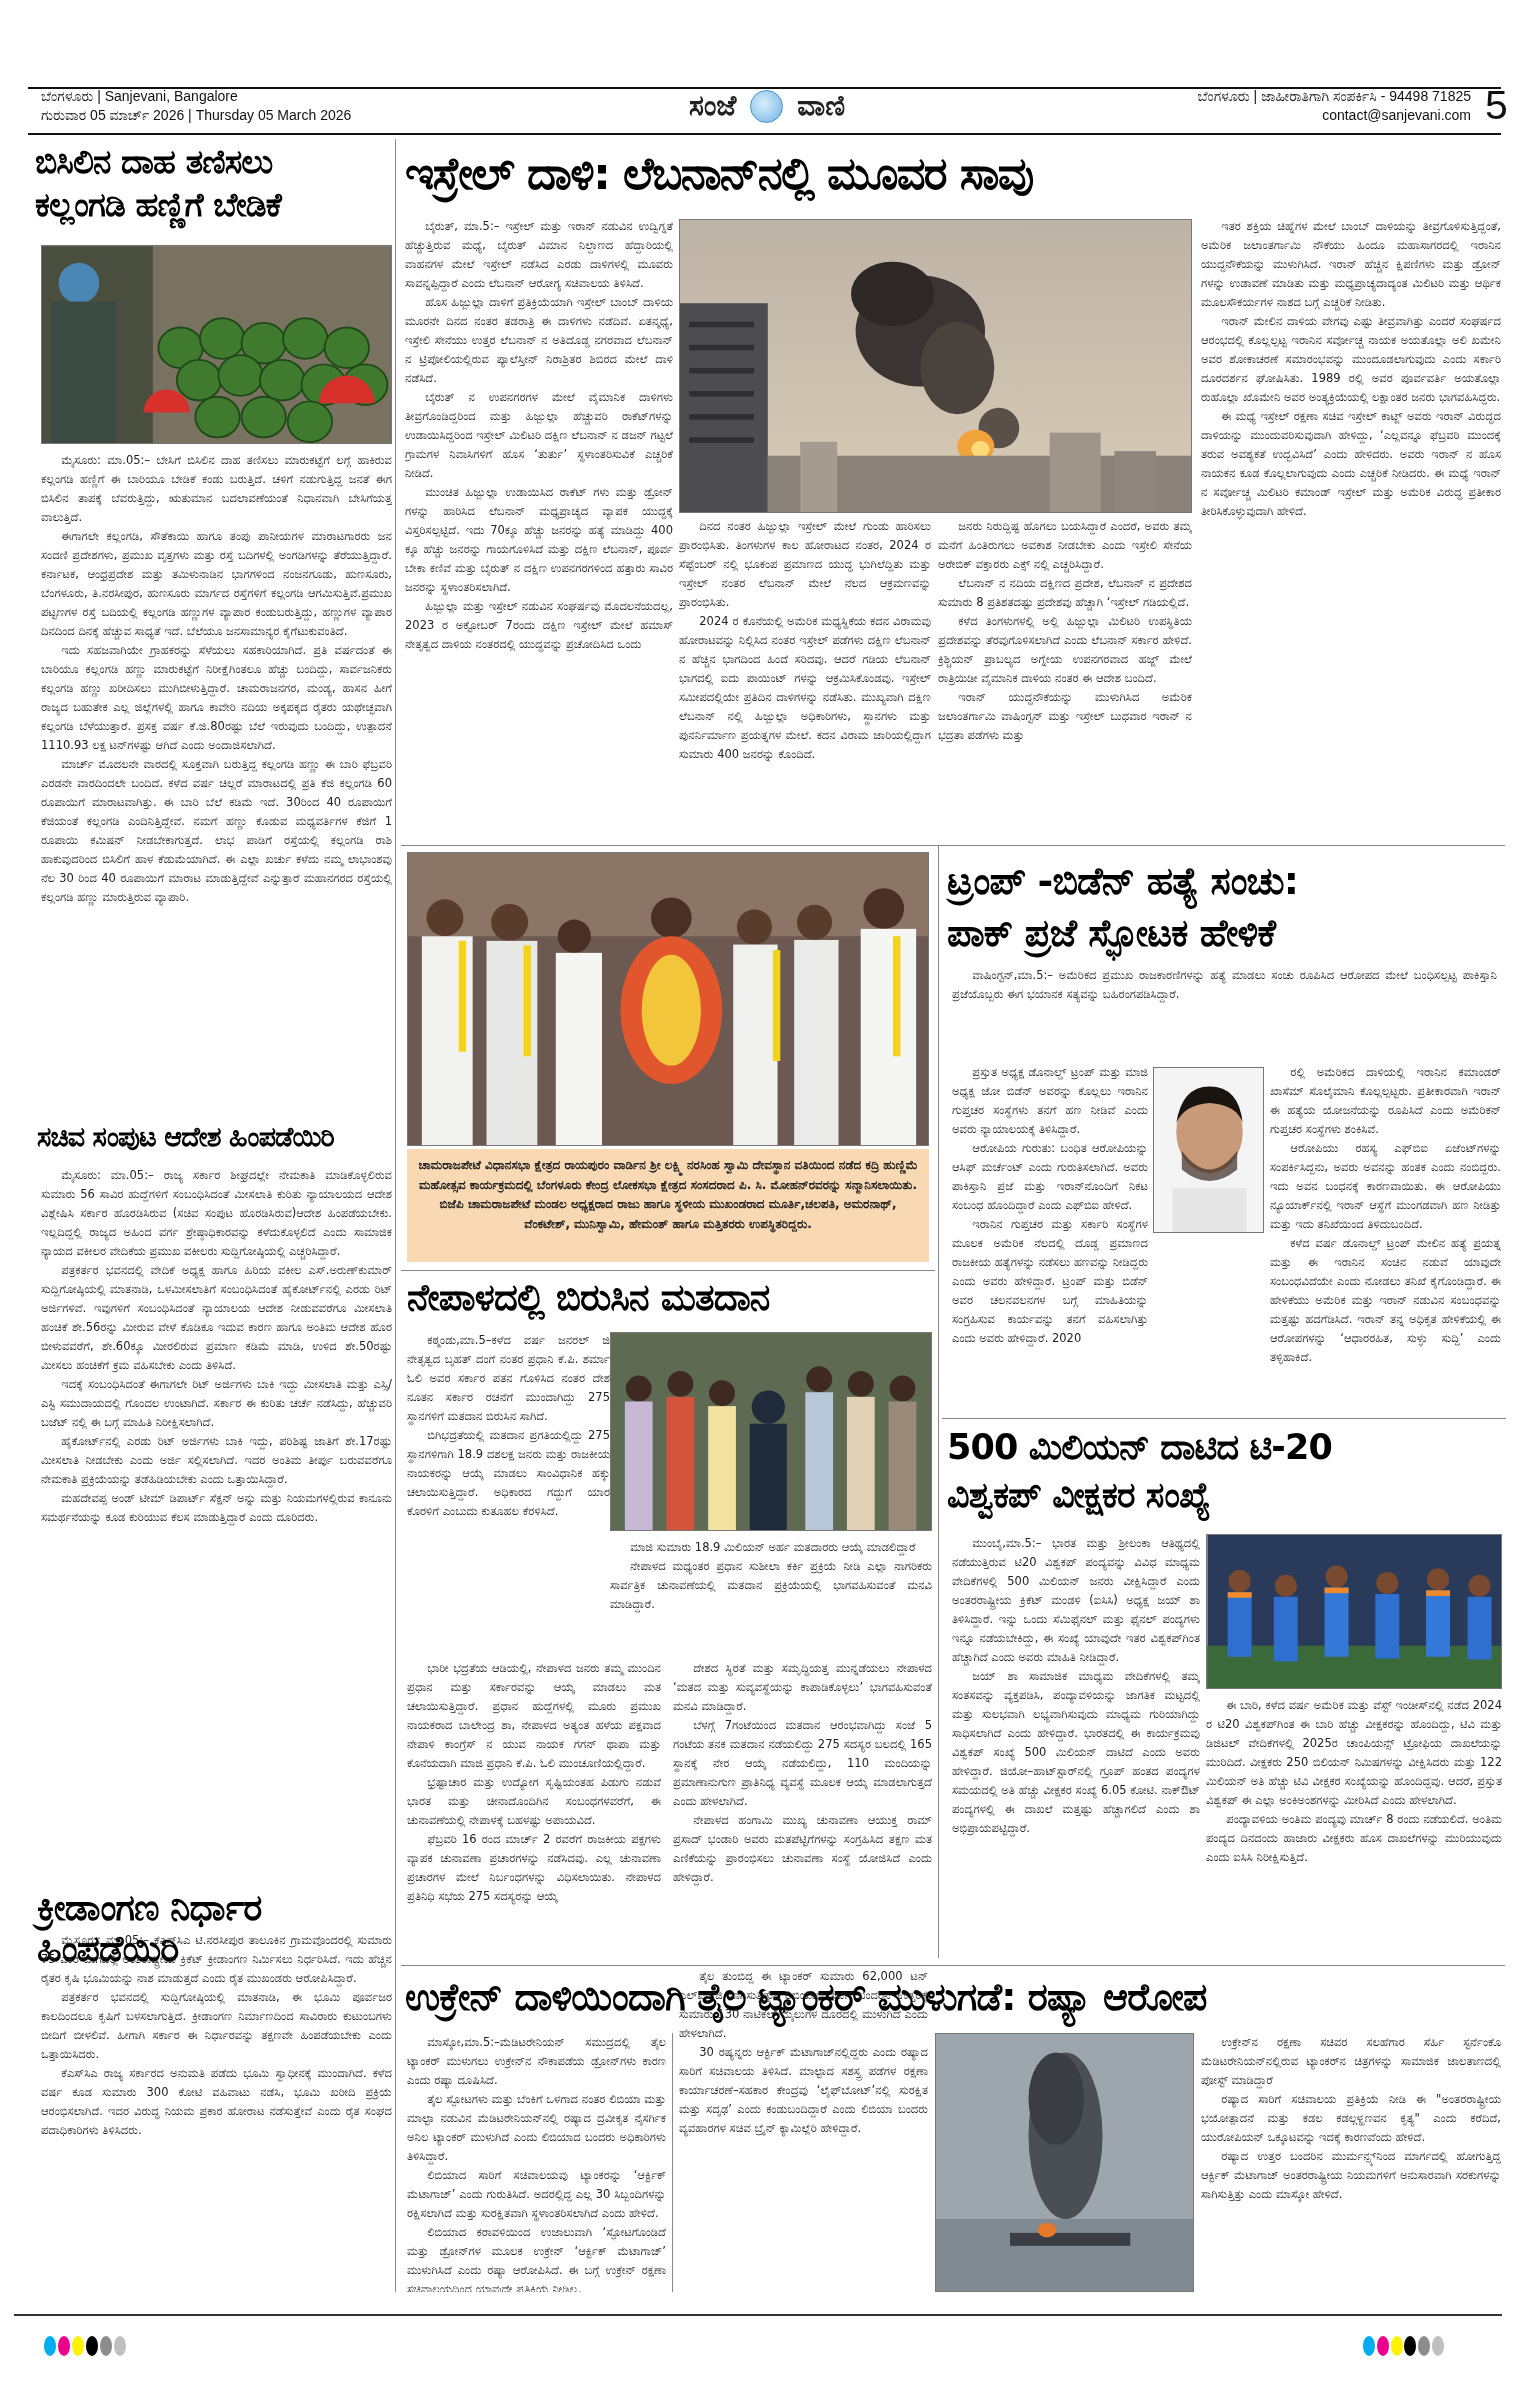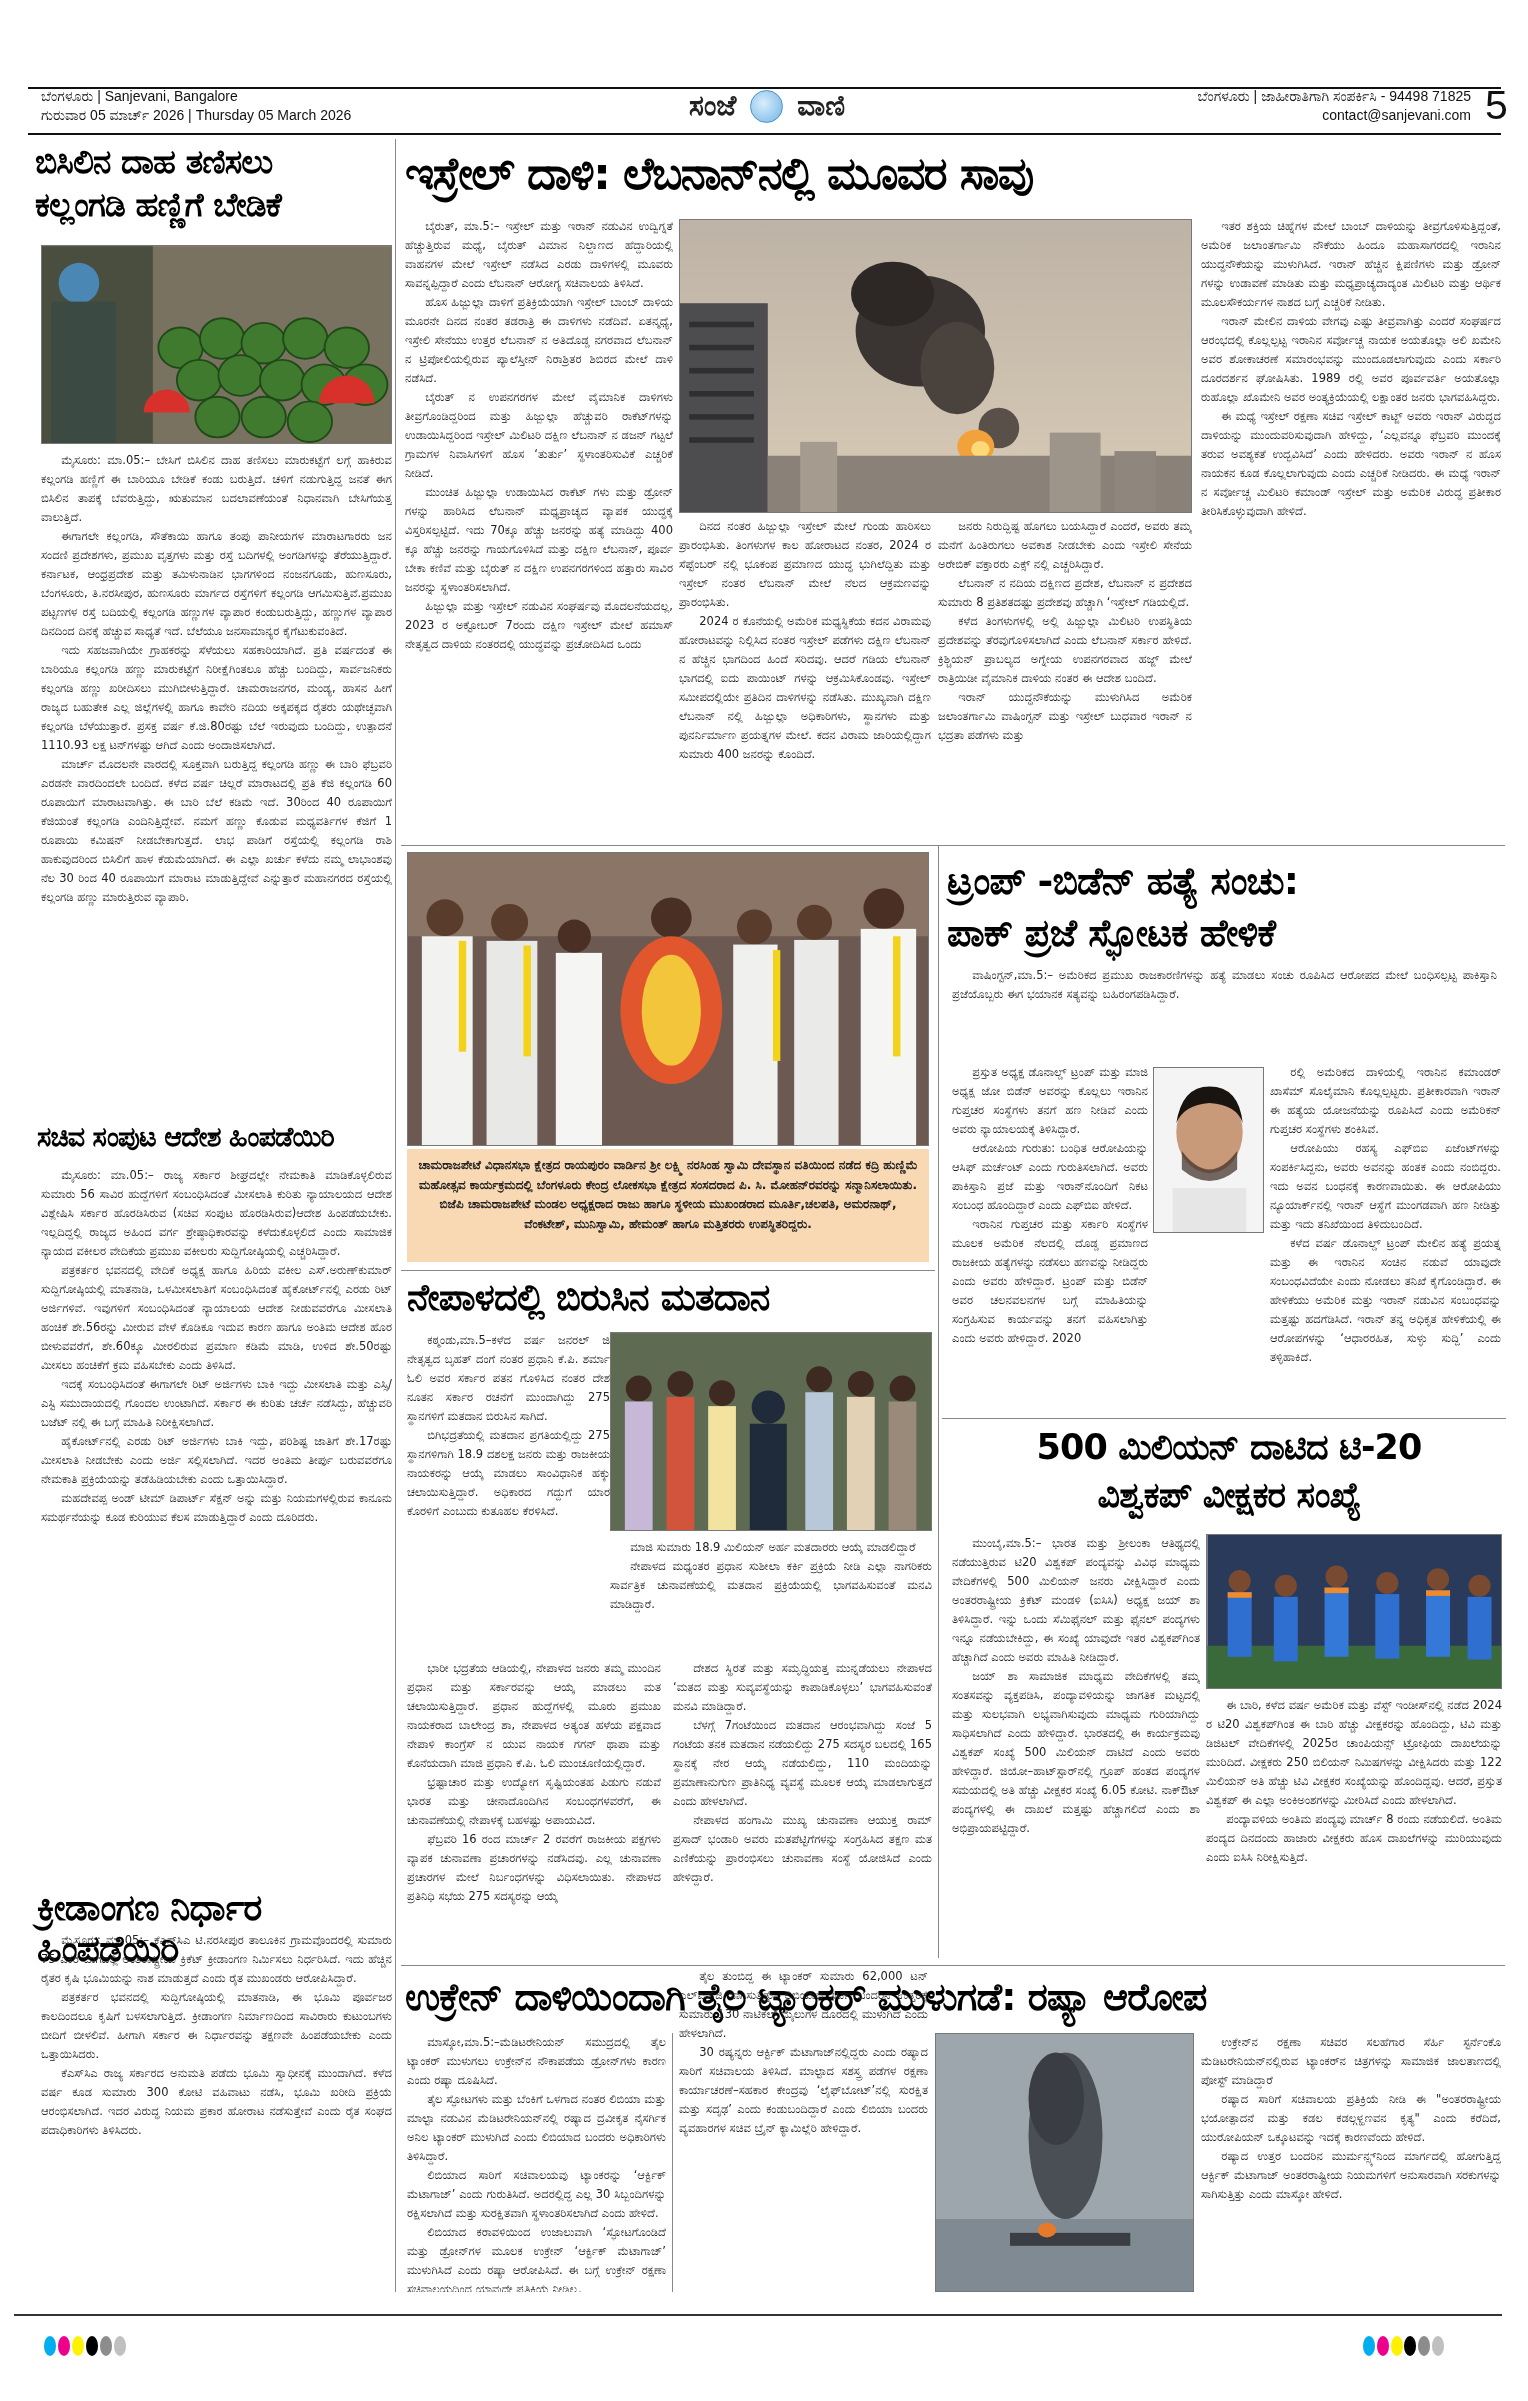--- a/index.html
+++ b/index.html
@@ -253,21 +253,21 @@
     <rect x="20" y="130" width="80" height="50" fill="#e6e6e6"></rect>
   </svg>
 </div>
 <div class="body-txt" style="left:1270px; top:1063px; width:231px; height:351px;">
   <p>ರಲ್ಲಿ ಅಮೆರಿಕದ ದಾಳಿಯಲ್ಲಿ ಇರಾನಿನ ಕಮಾಂಡರ್ ಖಾಸೆಮ್ ಸೊಲೈಮಾನಿ ಕೊಲ್ಲಲ್ಪಟ್ಟರು. ಪ್ರತೀಕಾರವಾಗಿ ಇರಾನ್ ಈ ಹತ್ಯೆಯ ಯೋಜನೆಯನ್ನು ರೂಪಿಸಿದೆ ಎಂದು ಅಮೆರಿಕನ್ ಗುಪ್ತಚರ ಸಂಸ್ಥೆಗಳು ಶಂಕಿಸಿವೆ.</p>
   <p>ಆರೋಪಿಯು ರಹಸ್ಯ ಎಫ್‌ಬಿಐ ಏಜೆಂಟ್‌ಗಳನ್ನು ಸಂಪರ್ಕಿಸಿದ್ದನು, ಅವರು ಅವನನ್ನು ಹಂತಕ ಎಂದು ನಂಬಿದ್ದರು. ಇದು ಅವನ ಬಂಧನಕ್ಕೆ ಕಾರಣವಾಯಿತು. ಈ ಆರೋಪಿಯು ನ್ಯೂಯಾರ್ಕ್‌ನಲ್ಲಿ ಇರಾನ್ ಆಸ್ಥೆಗೆ ಮುಂಗಡವಾಗಿ ಹಣ ನೀಡಿತ್ತು ಮತ್ತು ಇದು ತನಿಖೆಯಿಂದ ತಿಳಿದುಬಂದಿದೆ.</p>
   <p>ಕಳೆದ ವರ್ಷ ಡೊನಾಲ್ಡ್ ಟ್ರಂಪ್ ಮೇಲಿನ ಹತ್ಯೆ ಪ್ರಯತ್ನ ಮತ್ತು ಈ ಇರಾನಿನ ಸಂಚಿನ ನಡುವೆ ಯಾವುದೇ ಸಂಬಂಧವಿದೆಯೇ ಎಂದು ನೋಡಲು ತನಿಖೆ ಕೈಗೊಂಡಿದ್ದಾರೆ. ಈ ಹೇಳಿಕೆಯು ಅಮೆರಿಕ ಮತ್ತು ಇರಾನ್ ನಡುವಿನ ಸಂಬಂಧವನ್ನು ಮತ್ತಷ್ಟು ಹದಗೆಡಿಸಿದೆ. ಇರಾನ್ ತನ್ನ ಅಧಿಕೃತ ಹೇಳಿಕೆಯಲ್ಲಿ ಈ ಆರೋಪಗಳನ್ನು ‘ಆಧಾರರಹಿತ, ಸುಳ್ಳು ಸುದ್ದಿ’ ಎಂದು ತಳ್ಳಿಹಾಕಿದೆ.</p>
 </div>
 <div class="hthin" style="left:942px; top:1418px; width:564px;"></div>
 
-<div class="head" style="left:947px; top:1423px; width:564px; font-size:35px; line-height:48px; text-align:center;">
+<div class="head" style="left:947px; top:1423px; width:564px; font-size:35px; line-height:48px; text-align:left;">
   <div>500 ಮಿಲಿಯನ್ ದಾಟಿದ ಟಿ-20</div>
   <div>ವಿಶ್ವಕಪ್ ವೀಕ್ಷಕರ ಸಂಖ್ಯೆ</div>
 </div>
 <div class="body-txt" style="left:952px; top:1534px; width:248px; height:420px;">
   <p>ಮುಂಬೈ,ಮಾ.5:– ಭಾರತ ಮತ್ತು ಶ್ರೀಲಂಕಾ ಆತಿಥ್ಯದಲ್ಲಿ ನಡೆಯುತ್ತಿರುವ ಟಿ20 ವಿಶ್ವಕಪ್ ಪಂದ್ಯವನ್ನು ವಿವಿಧ ಮಾಧ್ಯಮ ವೇದಿಕೆಗಳಲ್ಲಿ 500 ಮಿಲಿಯನ್ ಜನರು ವೀಕ್ಷಿಸಿದ್ದಾರೆ ಎಂದು ಅಂತರರಾಷ್ಟ್ರೀಯ ಕ್ರಿಕೆಟ್ ಮಂಡಳಿ (ಐಸಿಸಿ) ಅಧ್ಯಕ್ಷ ಜಯ್ ಶಾ ತಿಳಿಸಿದ್ದಾರೆ. ಇನ್ನು ಒಂದು ಸೆಮಿಫೈನಲ್ ಮತ್ತು ಫೈನಲ್ ಪಂದ್ಯಗಳು ಇನ್ನೂ ನಡೆಯಬೇಕಿದ್ದು, ಈ ಸಂಖ್ಯೆ ಯಾವುದೇ ಇತರ ವಿಶ್ವಕಪ್‌ಗಿಂತ ಹೆಚ್ಚಾಗಿದೆ ಎಂದು ಅವರು ಮಾಹಿತಿ ನೀಡಿದ್ದಾರೆ.</p>
   <p>ಜಯ್ ಶಾ ಸಾಮಾಜಿಕ ಮಾಧ್ಯಮ ವೇದಿಕೆಗಳಲ್ಲಿ ತಮ್ಮ ಸಂತಸವನ್ನು ವ್ಯಕ್ತಪಡಿಸಿ, ಪಂದ್ಯಾವಳಿಯನ್ನು ಜಾಗತಿಕ ಮಟ್ಟದಲ್ಲಿ ಮತ್ತು ಸುಲಭವಾಗಿ ಲಭ್ಯವಾಗಿಸುವುದು ಮಾಧ್ಯಮ ಗುರಿಯಾಗಿದ್ದು ಸಾಧಿಸಲಾಗಿದೆ ಎಂದು ಹೇಳಿದ್ದಾರೆ. ಭಾರತದಲ್ಲಿ ಈ ಕಾರ್ಯಕ್ರಮವು ವಿಶ್ವಕಪ್ ಸಂಖ್ಯೆ 500 ಮಿಲಿಯನ್ ದಾಟಿದೆ ಎಂದು ಅವರು ಹೇಳಿದ್ದಾರೆ. ಜಿಯೋ–ಹಾಟ್‌ಸ್ಟಾರ್‌ನಲ್ಲಿ ಗ್ರೂಪ್ ಹಂತದ ಪಂದ್ಯಗಳ ಸಮಯದಲ್ಲಿ ಅತಿ ಹೆಚ್ಚು ವೀಕ್ಷಕರ ಸಂಖ್ಯೆ 6.05 ಕೋಟಿ. ನಾಕ್ಔಟ್ ಪಂದ್ಯಗಳಲ್ಲಿ ಈ ದಾಖಲೆ ಮತ್ತಷ್ಟು ಹೆಚ್ಚಾಗಲಿದೆ ಎಂದು ಶಾ ಅಭಿಪ್ರಾಯಪಟ್ಟಿದ್ದಾರೆ.</p>
 </div>
 <div class="photo" style="left:1206px; top:1534px; width:296px; height:155px;">
   <svg width="296" height="155" viewBox="0 0 320 168">
     <rect width="320" height="168" fill="#2a3a5a"></rect>

